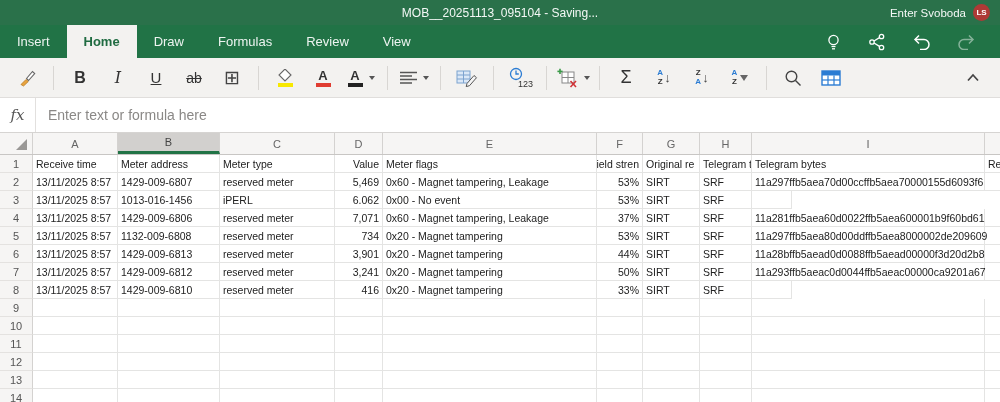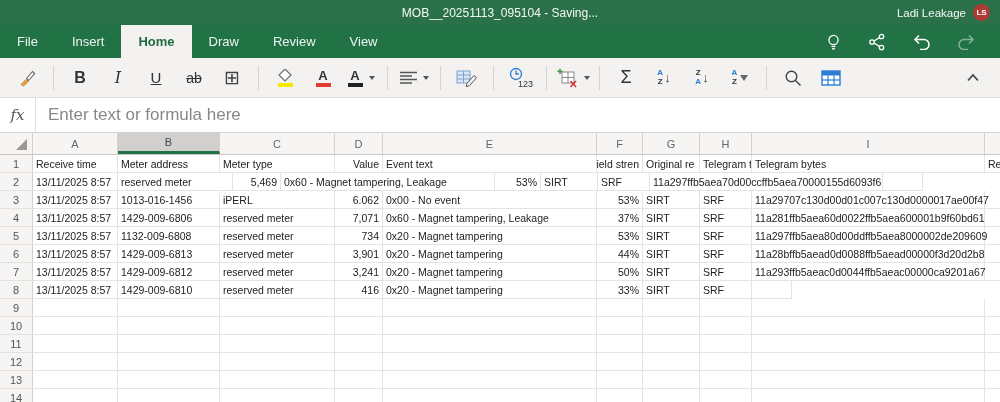--- a/index.html
+++ b/index.html
@@ -53,21 +53,21 @@
   .numfmt { position:relative; width:22px; height:22px; }
   .numfmt .n123 { position:absolute; right:-2px; bottom:0; font-size:9px; color:#333; }
   .collapse-btn { margin-left:auto; }
 
   
   .formula-bar { height:35px; background:#fff; border-bottom:1px solid #d6d4d2;
     display:flex; align-items:center; }
   .fx { width:36px; text-align:center; font-family:"DejaVu Serif", serif; font-style:italic;
     font-size:15px; color:#555; border-right:1px solid #e2e0de; height:100%;
     display:flex; align-items:center; justify-content:center; }
-  .formula-input { flex:1; border:none; outline:none; font-size:17px; color:#333;
+  .formula-input { flex:1; border:none; outline:none; font-size:14px; color:#333;
     padding:0 12px; height:100%; font-family:"Liberation Sans", sans-serif; }
   .formula-input::placeholder { color:#8a8886; opacity:1; }
 
   
   .grid { background:#fff; }
   .col-headers { display:flex; height:22px; background:#f6f5f4; border-bottom:1px solid #c8c6c4; }
   .corner { width:33px; flex:none; border-right:1px solid #d4d2d0; position:relative; }
   .corner .tri { position:absolute; right:5px; bottom:4px; width:0; height:0;
     border-left:11px solid transparent; border-bottom:11px solid #9a9896; }
   .col-h { flex:none; display:flex; align-items:center; justify-content:center;
@@ -83,31 +83,31 @@
   .cell.right { justify-content:flex-end; }
   .cell.ovf { overflow:visible; }
   .cell.ovf span { position:relative; z-index:1; }
 </style>
 </head>
 <body>
 
 <div class="titlebar">
   <div class="doc-title">MOB__20251113_095104 - Saving...</div>
   <div class="user-area">
-    <span class="user-name">Ladi Leakage</span>
+    <span class="user-name">Enter Svoboda</span>
     <span class="avatar" id="avatar" style="background: rgb(174, 58, 54);">LS</span>
   </div>
 </div>
 
 <div class="ribbon">
   <div id="tabs-host" style="display:flex;">
-      <div class="tab">File</div>
       <div class="tab">Insert</div>
       <div class="tab selected">Home</div>
       <div class="tab">Draw</div>
+      <div class="tab">Formulas</div>
       <div class="tab">Review</div>
       <div class="tab">View</div>
     </div>
   <div class="ribbon-right">
     <span>
       <svg width="17" height="18" viewBox="0 0 17 18">
           <circle cx="8.5" cy="7" r="4.6" fill="none" stroke="#fff" stroke-width="1.3"></circle>
           <line x1="6.5" y1="13.5" x2="10.5" y2="13.5" stroke="#fff" stroke-width="1.3"></line>
           <line x1="7" y1="15.8" x2="10" y2="15.8" stroke="#fff" stroke-width="1.3"></line>
         </svg>
@@ -324,21 +324,21 @@
         <div class="cell" style="width: 102px;">
           <span>Meter address</span>
         </div>
         <div class="cell" style="width: 115px;">
           <span>Meter type</span>
         </div>
         <div class="cell right" style="width: 48px;">
           <span>Value</span>
         </div>
         <div class="cell" style="width: 214px;">
-          <span>Event text</span>
+          <span>Meter flags</span>
         </div>
         <div class="cell right" style="width: 46px;">
           <span>Field stren</span>
         </div>
         <div class="cell" style="width: 57px;">
           <span>Original re</span>
         </div>
         <div class="cell" style="width: 52px;">
           <span>Telegram t</span>
         </div>
@@ -347,20 +347,23 @@
         </div>
         <div class="cell" style="width: 40px;">
           <span>Re</span>
         </div>
       </div>
       <div class="grid-row">
         <div class="row-h">2</div>
         <div class="cell" style="width: 85px;">
           <span>13/11/2025 8:57</span>
         </div>
+        <div class="cell" style="width: 102px;">
+          <span>1429-009-6807</span>
+        </div>
         <div class="cell" style="width: 115px;">
           <span>reserved meter</span>
         </div>
         <div class="cell right" style="width: 48px;">
           <span>5,469</span>
         </div>
         <div class="cell" style="width: 214px;">
           <span>0x60 - Magnet tampering, Leakage</span>
         </div>
         <div class="cell right" style="width: 46px;">
@@ -398,23 +401,20 @@
         </div>
         <div class="cell right" style="width: 46px;">
           <span>53%</span>
         </div>
         <div class="cell" style="width: 57px;">
           <span>SIRT</span>
         </div>
         <div class="cell" style="width: 52px;">
           <span>SRF</span>
         </div>
-        <div class="cell ovf" style="width: 233px;">
-          <span>11a29707c130d00d01c007c130d0000017ae00f47</span>
-        </div>
         <div class="cell" style="width: 40px;">
           <span></span>
         </div>
       </div>
       <div class="grid-row">
         <div class="row-h">4</div>
         <div class="cell" style="width: 85px;">
           <span>13/11/2025 8:57</span>
         </div>
         <div class="cell" style="width: 102px;">

